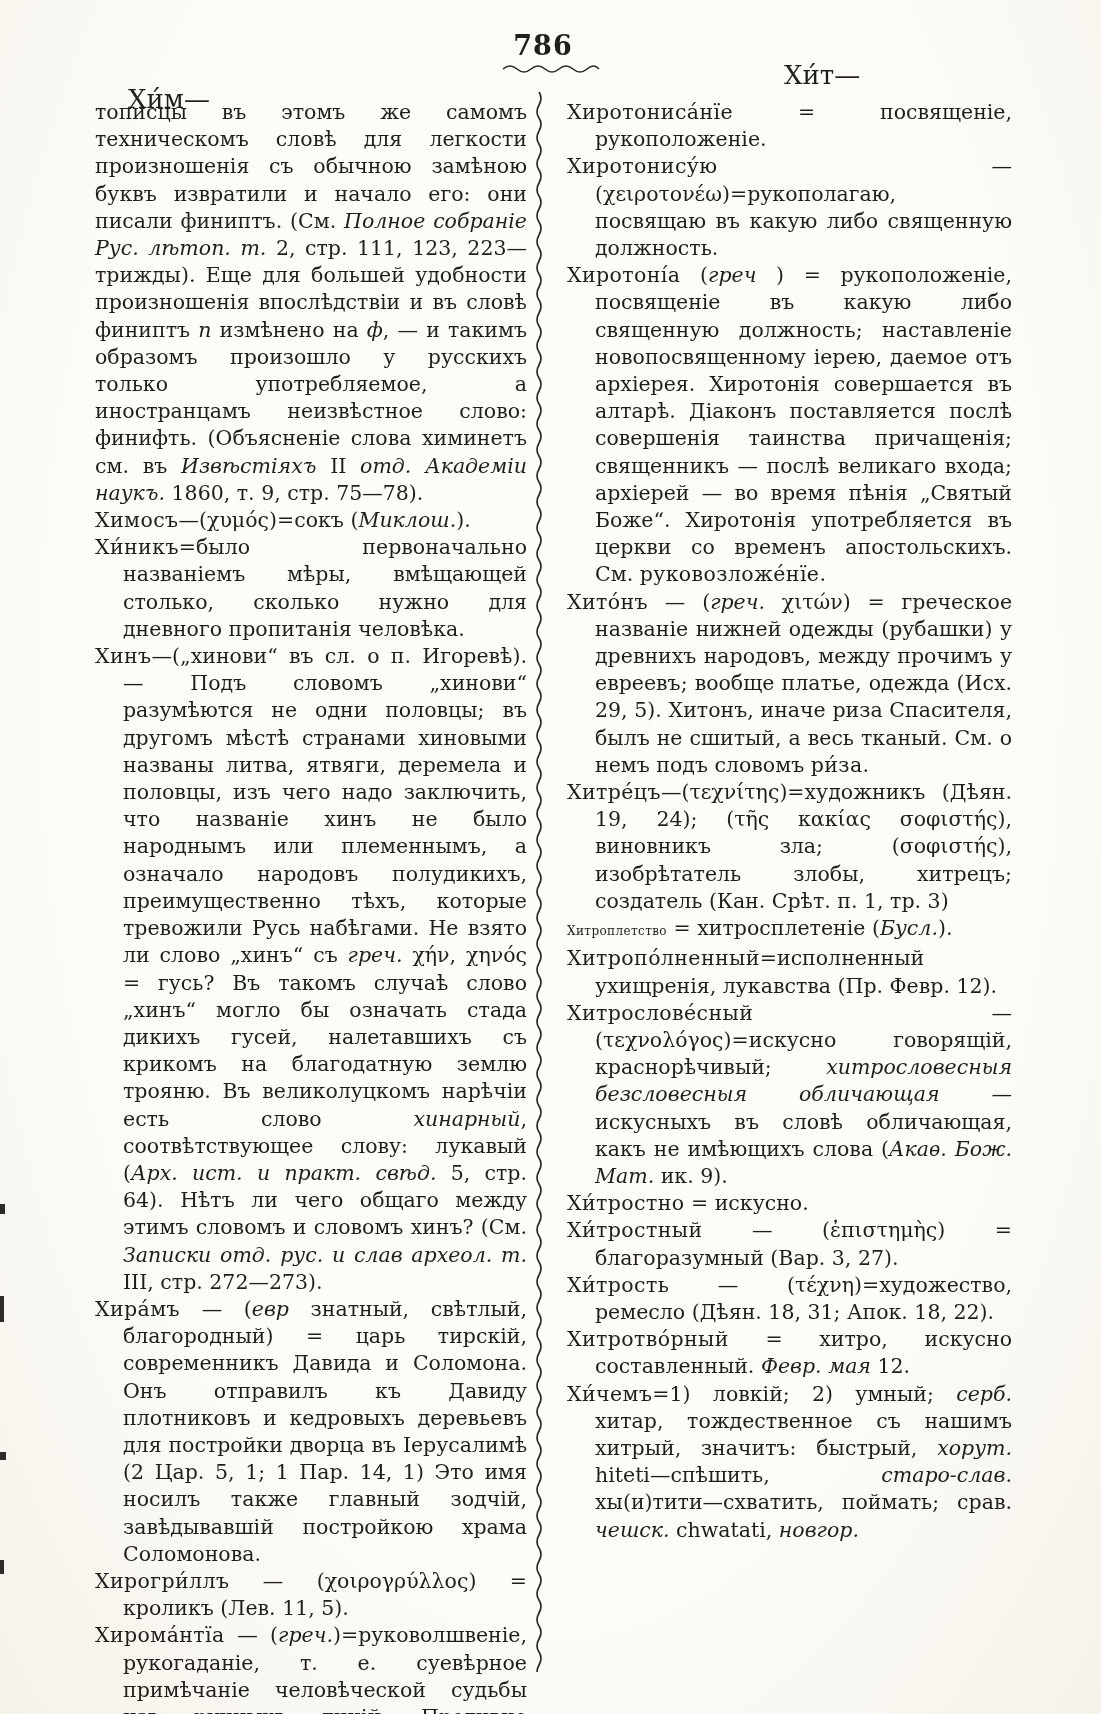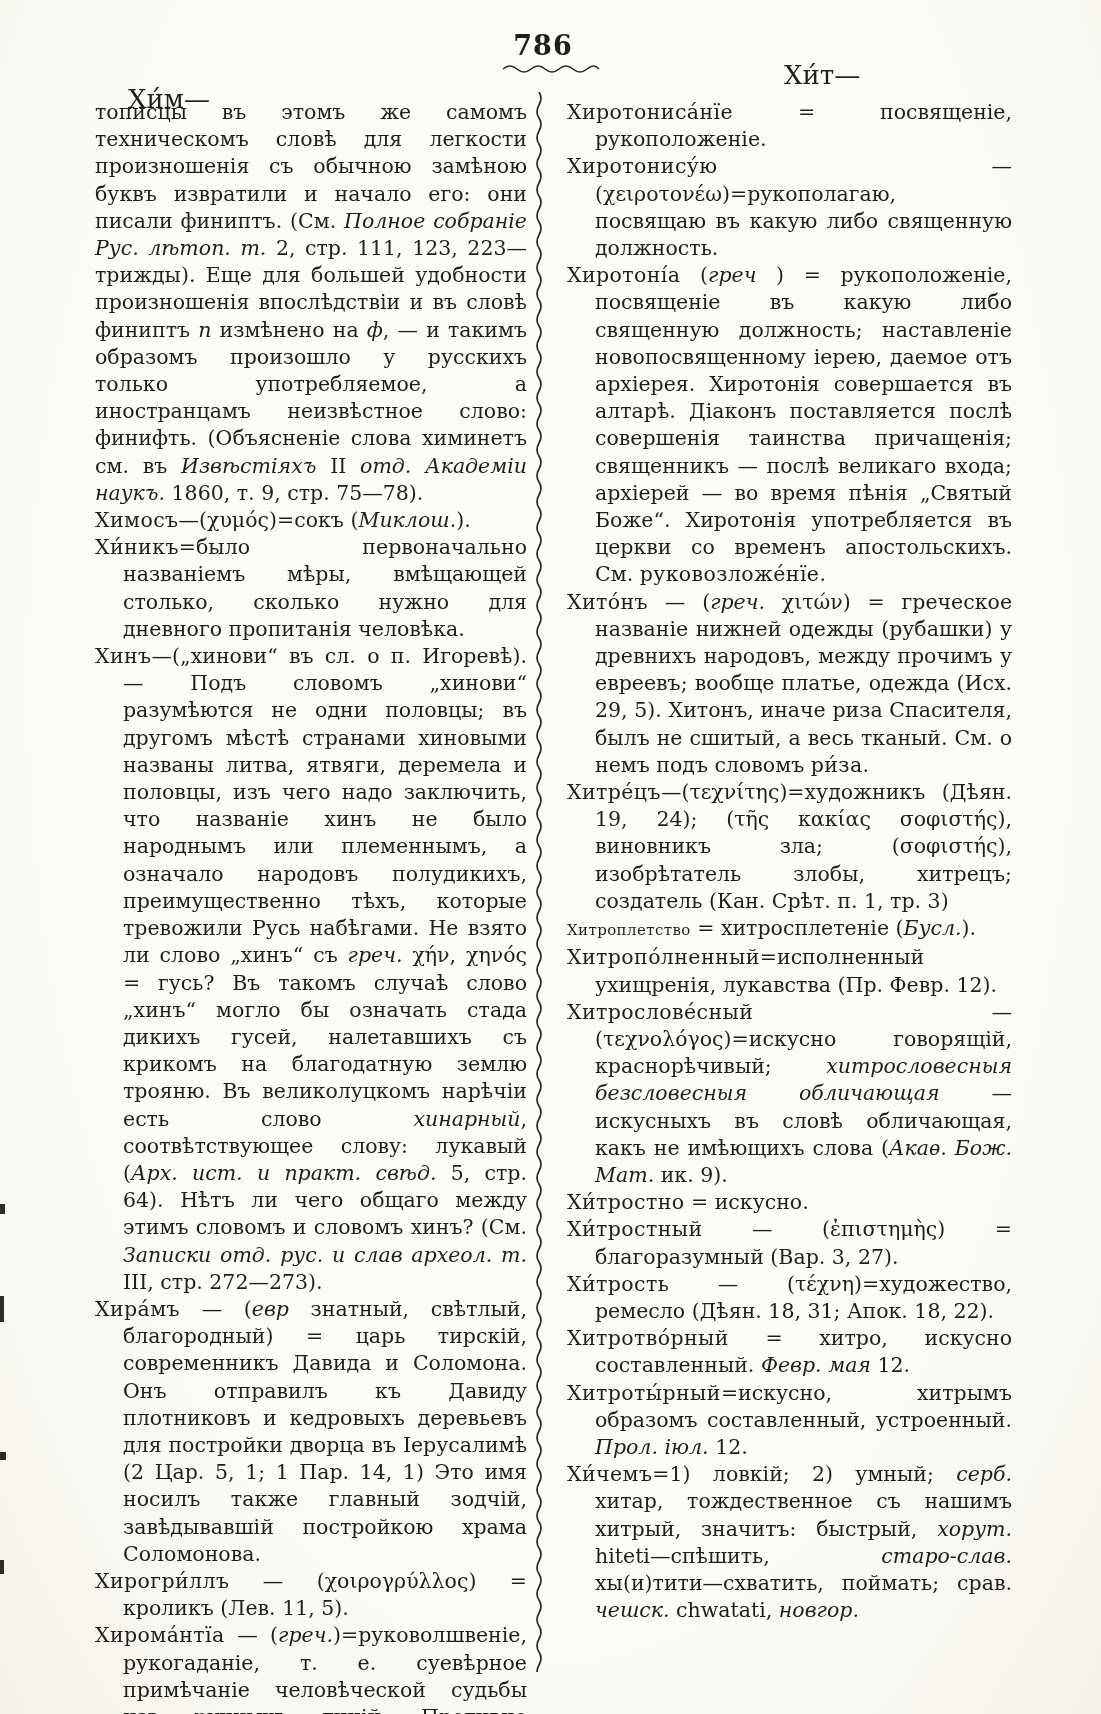--- a/index.html
+++ b/index.html
@@ -17,21 +17,21 @@
   .running-head{position:absolute;top:60px;font-size:26px;}
   .running-head.left{left:128px;margin-top:24px;}
   .running-head.right{left:776px;margin-left:8px;}
   .column{position:absolute;top:99px;text-align:justify;
     font-size:20.5px;line-height:27.2px;}
   .column.left{left:95px;width:432px;}
   .column.right{left:567px;width:445px;}
   .entry{margin:0;padding-left:28px;text-indent:-28px;}
   .entry.flush{padding-left:0;text-indent:0;}
   .cs{font-weight:400;letter-spacing:0.4px;}
-  .sm{font-size:15px;}
+  .sm{font-size:12px;}
   .it{font-style:italic;}
   .divider{position:absolute;top:92px;left:533px;}
   .artifact{position:absolute;background:#2e2c28;}
   .a1{left:0;top:1204px;width:5px;height:10px;}
   .a2{left:0;top:1296px;width:4px;height:26px;}
   .a3{left:0;top:1452px;width:6px;height:8px;}
   .a4{left:0;top:1560px;width:4px;height:14px;}
 </style>
 </head>
 <body>
@@ -66,21 +66,20 @@
       <p class="entry"><span class="cs">Хиротоні́а</span> (<span class="it">греч</span> ) = рукоположеніе, посвященіе въ какую либо священную должность; наставленіе новопосвященному іерею, даемое отъ архіерея. Хиротонія совершается въ алтарѣ. Діаконъ поставляется послѣ совершенія таинства причащенія; священникъ — послѣ великаго входа; архіерей — во время пѣнія „Святый Боже“. Хиротонія употребляется въ церкви со временъ апостольскихъ. См. <span class="cs">руковозложе́нїе.</span></p>
       <p class="entry"><span class="cs">Хито́нъ</span> — (<span class="it">греч.</span> χιτών) = греческое названіе нижней одежды (рубашки) у древнихъ народовъ, между прочимъ у евреевъ; вообще платье, одежда (Исх. 29, 5). Хитонъ, иначе риза Спасителя, былъ не сшитый, а весь тканый. См. о немъ подъ словомъ <span class="cs">ри́за.</span></p>
       <p class="entry"><span class="cs">Хитре́цъ</span>—(τεχνίτης)=художникъ (Дѣян. 19, 24); (τῆς κακίας σοφιστής), виновникъ зла; (σοφιστής), изобрѣтатель злобы, хитрецъ; создатель (Кан. Срѣт. п. 1, тр. 3)</p>
       <p class="entry"><span class="cs sm">Хитроплетство</span> = хитросплетеніе (<span class="it">Бусл.</span>).</p>
       <p class="entry"><span class="cs">Хитропо́лненный</span>=исполненный ухищренія, лукавства (Пр. Февр. 12).</p>
       <p class="entry"><span class="cs">Хитрослове́сный</span> — (τεχνολόγος)=искусно говорящій, краснорѣчивый; <span class="it">хитрословесныя безсловесныя обличающая</span> — искусныхъ въ словѣ обличающая, какъ не имѣющихъ слова (<span class="it">Акаѳ. Бож. Мат.</span> ик. 9).</p>
       <p class="entry"><span class="cs">Хи́тростно</span> = искусно.</p>
       <p class="entry"><span class="cs">Хи́тростный</span> — (ἐπιστημὴς) = благоразумный (Вар. 3, 27).</p>
       <p class="entry"><span class="cs">Хи́трость</span> — (τέχνη)=художество, ремесло (Дѣян. 18, 31; Апок. 18, 22).</p>
       <p class="entry"><span class="cs">Хитротво́рный</span> = хитро, искусно составленный. <span class="it">Февр. мая</span> 12.</p>
-      <p class="entry"><span class="cs">Хитроты́рный</span>=искусно, хитрымъ образомъ составленный, устроенный. <span class="it">Прол. іюл.</span> 12.</p>
       <p class="entry"><span class="cs">Хи́чемъ</span>=1) ловкій; 2) умный; <span class="it">серб.</span> хитар, тождественное съ нашимъ хитрый, значитъ: быстрый, <span class="it">хорут.</span> hiteti—спѣшить, <span class="it">старо-слав.</span> хы(и)тити—схватить, поймать; срав. <span class="it">чешск.</span> chwatati, <span class="it">новгор.</span></p>
     </div>
 
   <div class="artifact a1"></div>
   <div class="artifact a2"></div>
   <div class="artifact a3"></div>
   <div class="artifact a4"></div>
 
 </div>
 

